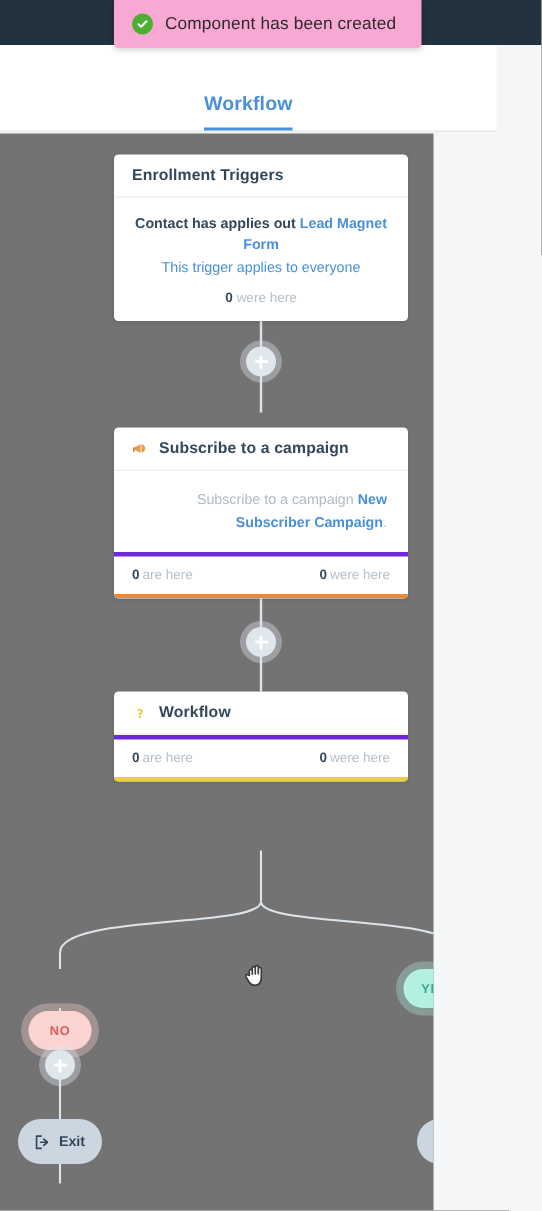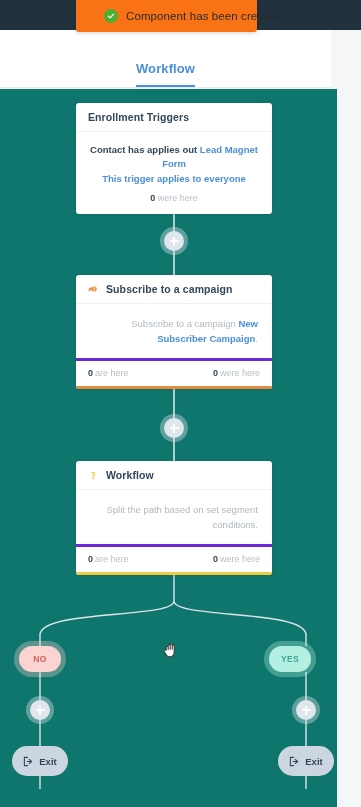--- a/index.html
+++ b/index.html
@@ -25,28 +25,28 @@
     height: 30px;
     background: #22313e;
     z-index: 5;
   }
 
   
   .toast {
     position: absolute;
     top: 0;
     left: 76px;
-    width: 181px;
+    width: 205px;
     height: 32px;
-    background: #f97316;
+    background: #f9a8d4;
     border-radius: 0 0 3px 3px;
     box-shadow: 0 1px 4px rgba(0,0,0,0.18);
     display: flex;
     align-items: center;
-    padding-left: 28px;
+    padding-left: 12px;
     z-index: 20;
   }
   .toast-icon {
     width: 14px;
     height: 14px;
     border-radius: 50%;
     background: #4caf2f;
     display: flex;
     align-items: center;
     justify-content: center;
@@ -81,23 +81,23 @@
     padding-bottom: 9px;
     border-bottom: 2.5px solid #4a90d9;
     letter-spacing: 0.1px;
     cursor: pointer;
   }
 
   
   .canvas {
     position: absolute;
     top: 89px; left: 0;
-    width: 337px;
+    width: 289px;
     height: 718px;
-    background: #0f766e;
+    background: #737373;
     overflow: hidden;
   }
 
   
   .connectors {
     position: absolute;
     top: 0; left: 0;
     width: 361px;
     height: 718px;
     z-index: 1;
@@ -155,21 +155,21 @@
   .trigger-line1 {
     font-size: 9.5px;
     color: #33475b;
     font-weight: 700;
     line-height: 1.5;
   }
   .trigger-line1 .lnk { color: #4a90d9; font-weight: 700; }
   .trigger-line2 {
     font-size: 9.5px;
     color: #4a90d9;
-    font-weight: 700;
+    font-weight: 400;
     line-height: 1.5;
   }
   .trigger-count {
     margin-top: 7px;
     font-size: 9px;
     color: #b7c0c9;
   }
   .trigger-count b { color: #33475b; font-weight: 700; }
 
   .body-text {
@@ -210,21 +210,21 @@
     border-radius: 13px;
     display: flex;
     align-items: center;
     justify-content: center;
     font-size: 8.5px;
     font-weight: 700;
     letter-spacing: 0.4px;
     z-index: 3;
     cursor: pointer;
   }
-  .pill.no  { background: #fbd3d1; color: #d4615c; box-shadow: 0 0 0 5px rgba(251,211,209,0.33); }
+  .pill.no  { background: #fbd3d1; color: #d4615c; box-shadow: 0 0 0 5px rgba(251,211,209,0.33); margin-top: 28px; }
   .pill.yes { background: #b4f0e1; color: #3aa792; box-shadow: 0 0 0 5px rgba(180,240,225,0.33); }
 
   
   .exit {
     position: absolute;
     width: 56px;
     height: 30px;
     border-radius: 15px;
     background: #ccd6e0;
     display: flex;
@@ -295,21 +295,21 @@
       <div class="trigger-line2">This trigger applies to everyone</div>
       <div class="trigger-count">
         <b>0</b>
         <span>were here</span>
       </div>
     </div>
   </div>
 
   <div class="plus" style="top:142px; left:164px;"></div>
 
-  <div class="card" style="top:186px;">
+  <div class="card" style="top:196px;">
     <div class="card-head">
       <span class="glyph">
         <svg width="11" height="11" viewBox="0 0 16 16" aria-hidden="true">
           <path d="M2 6.2 L8.4 3.1 L8.4 11.3 L2 8.2 Z" fill="#e89a4a"></path>
           <rect x="1" y="6" width="1.6" height="4.6" rx="0.6" fill="#d9853a"></rect>
           <path d="M9.3 3 C11.6 3.8 12.8 5.3 12.8 7.2 C12.8 9.1 11.6 10.6 9.3 11.4 Z" fill="#e89a4a"></path>
         </svg>
       </span>
       <span>Subscribe to a campaign</span>
     </div>
@@ -332,23 +332,20 @@
   <div class="plus" style="top:329px; left:164px;"></div>
 
   <div class="card" style="top:372px;">
     <div class="card-head">
       <span class="glyph">
         <svg width="11" height="11" viewBox="0 0 16 16" aria-hidden="true">
           <text x="8" y="12.4" text-anchor="middle" font-family="DejaVu Sans, sans-serif" font-size="12" font-weight="bold" fill="#f0cc3f">?</text>
         </svg>
       </span>
       <span>Workflow</span>
-    </div>
-    <div class="card-body">
-      <div class="body-text">Split the path based on set segment conditions.</div>
     </div>
     <div class="card-foot">
       <span>
         <b>0</b><span>are here</span>
       </span>
       <span>
         <b>0</b><span>were here</span>
       </span>
     </div>
     <div class="accent" style="background:#f0cc3f;"></div>

